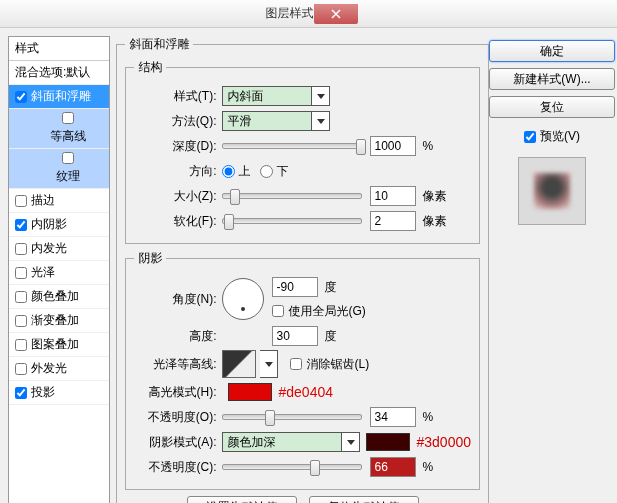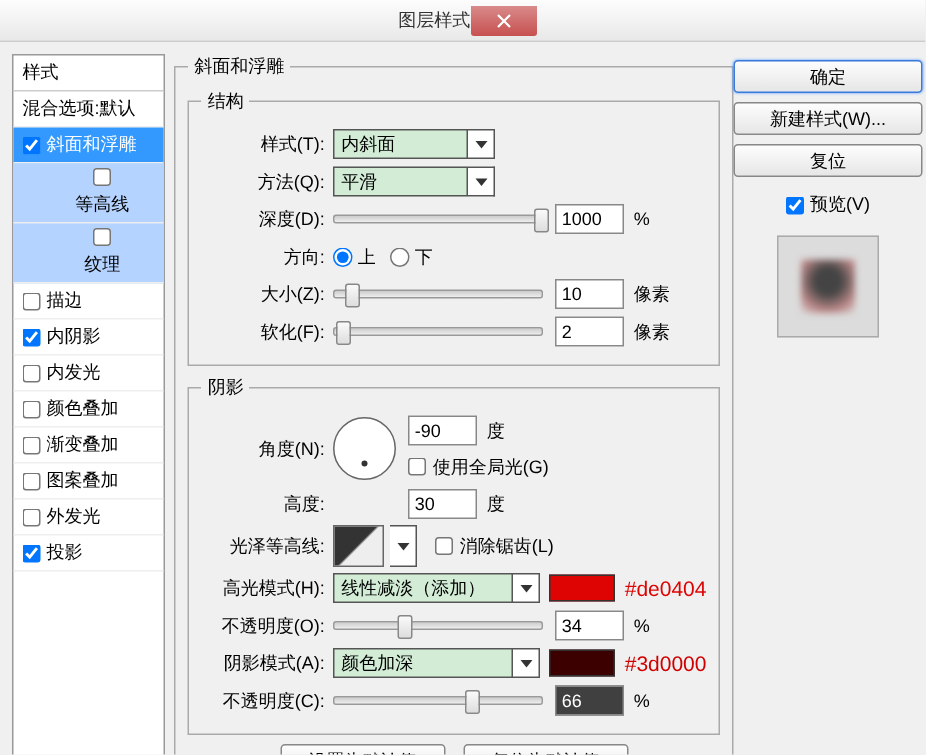--- a/index.html
+++ b/index.html
@@ -21,21 +21,21 @@
 legend { padding: 0 4px; }
 .row { display: flex; align-items: center; margin: 3px 0; min-height: 22px; }
 .lbl { width: 88px; text-align: right; padding-right: 6px; }
 .combo { display: flex; align-items: center; }
 .combo-box { background: #d2ecd6; border: 1px solid #555; height: 20px; padding: 0 4px; display: flex; align-items: center; min-width: 90px; }
 .combo-arrow { width: 18px; height: 20px; background: #fff; border: 1px solid #555; border-left: none; display: flex; align-items: center; justify-content: center; cursor: pointer; }
 .combo-arrow::after { content: ""; border-left: 4px solid transparent; border-right: 4px solid transparent; border-top: 5px solid #333; }
 .slider-track { position: relative; height: 6px; background: linear-gradient(#ccc,#eee); border: 1px solid #999; border-radius: 2px; flex: 1; max-width: 140px; margin-right: 8px; }
 .slider-thumb { position: absolute; top: -5px; width: 10px; height: 16px; background: linear-gradient(#fafafa,#ddd); border: 1px solid #888; border-radius: 2px; transform: translateX(-50%); }
 .num-input { width: 46px; height: 20px; border: 1px solid #888; padding: 0 3px; background: #fff; }
-.num-input.sel { background: #404040; color: #fff; }
+.num-input.sel { background: #b91c1c; color: #fff; }
 .unit { margin-left: 6px; }
 .radio-lbl { display: flex; align-items: center; gap: 3px; margin-right: 10px; }
 .angle-circle { width: 42px; height: 42px; border: 1px solid #666; border-radius: 50%; background: #fff; position: relative; margin-right: 8px; }
 .angle-dot { position: absolute; width: 4px; height: 4px; background: #333; border-radius: 50%; left: 18px; top: 28px; }
 .contour-box { width: 34px; height: 28px; border: 1px solid #666; background: linear-gradient(135deg, #333 0%, #333 48%, #eee 52%, #eee 100%); margin-right: 4px; }
 .color-swatch { width: 44px; height: 18px; border: 1px solid #333; margin-left: 6px; }
 .hex-label { font-weight: normal; margin-left: 6px; font-size: 14px; }
 .right-panel { width: 114px; display: flex; flex-direction: column; align-items: center; gap: 6px; padding-top: 4px; }
 .btn { width: 126px; height: 22px; background: linear-gradient(#fdfdfd,#e6e6e6); border: 1px solid #888; border-radius: 3px; cursor: pointer; display: flex; align-items: center; justify-content: center; }
 .btn.primary { border: 1px solid #3a7adb; box-shadow: 0 0 2px #5a9aff; }
@@ -85,20 +85,24 @@
         <div class="lp-item">
           <input type="checkbox" checked="" style="">
           <span>内阴影</span>
         </div>
         <div class="lp-item">
           <input type="checkbox" style="">
           <span>内发光</span>
         </div>
         <div class="lp-item">
           <input type="checkbox" style="">
+          <span>光泽</span>
+        </div>
+        <div class="lp-item">
+          <input type="checkbox" style="">
           <span>颜色叠加</span>
         </div>
         <div class="lp-item">
           <input type="checkbox" style="">
           <span>渐变叠加</span>
         </div>
         <div class="lp-item">
           <input type="checkbox" style="">
           <span>图案叠加</span>
         </div>
@@ -206,24 +210,20 @@
         <div class="row">
           <div class="lbl">光泽等高线:</div>
           <div class="contour-box"></div>
           <div class="combo-arrow" style="height:28px"></div>
           <input type="checkbox" class="chk" style="margin-left: 12px;">
           <span style="margin-left:4px">消除锯齿(L)</span>
         </div>
 
         <div class="row">
           <div class="lbl">高光模式(H):</div>
-          <div class="combo">
-            <div class="combo-box" style="min-width:120px">线性减淡（添加）</div>
-            <div class="combo-arrow"></div>
-          </div>
           <div class="color-swatch" style="background:#de0404"></div>
           <span class="hex-label" style="color:#de0404">#de0404</span>
         </div>
 
         <div class="row">
           <div class="lbl">不透明度(O):</div>
           <div class="slider-track">
               <div class="slider-thumb" style="left:34%"></div>
             </div>
           <input class="num-input" value="34" style="">

